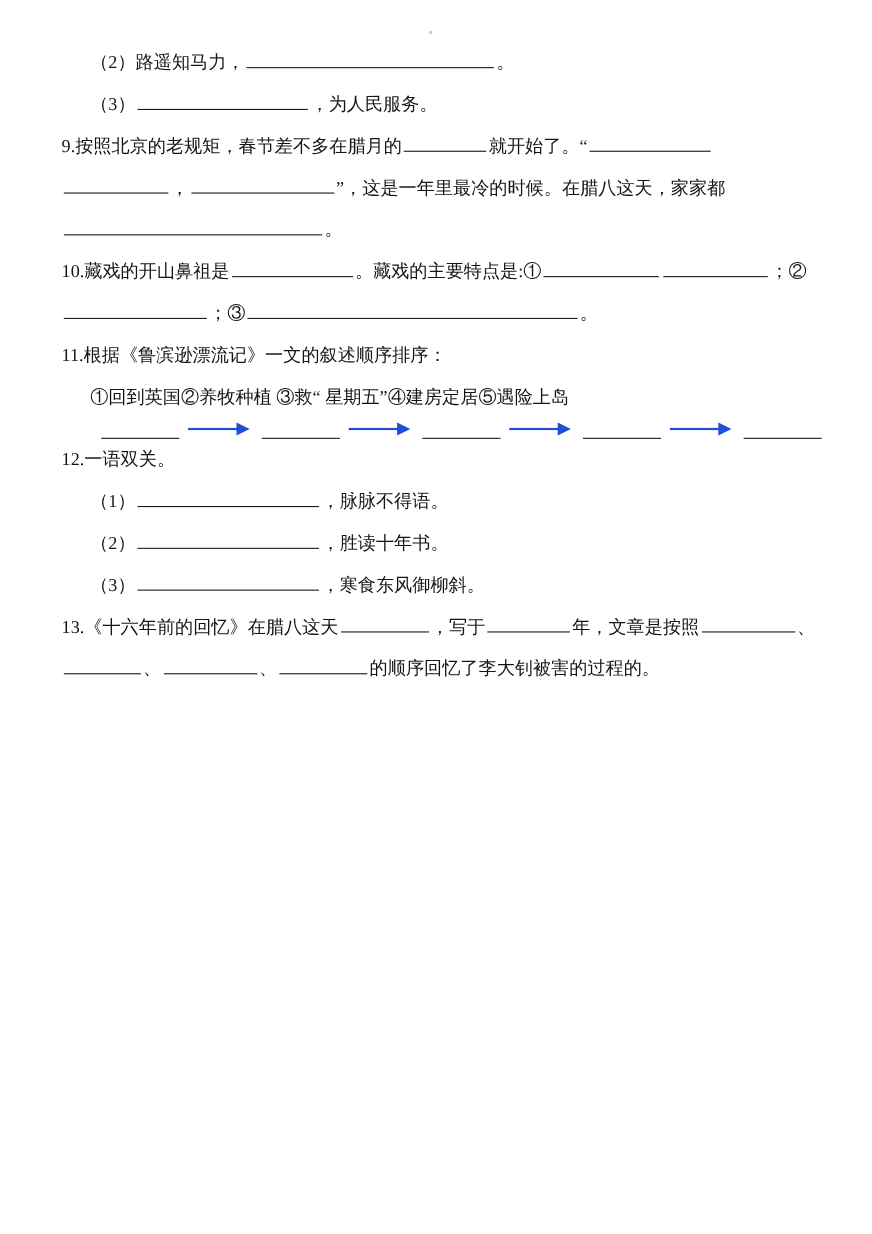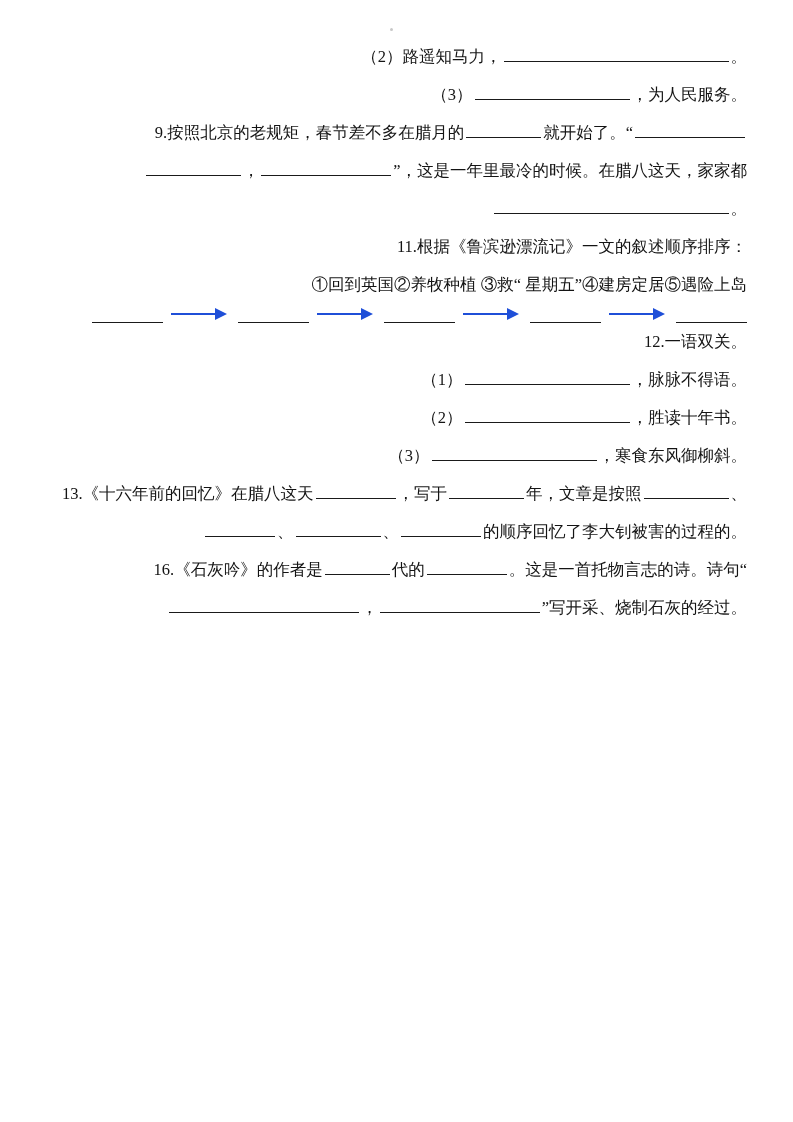--- a/index.html
+++ b/index.html
@@ -13,21 +13,20 @@
     font-family: "Liberation Serif", "DejaVu Serif", serif;
     color: #1a1a1a;
     overflow: hidden;
   }
   .page {
     position: relative;
     width: 793px;
     height: 1122px;
     box-sizing: border-box;
     padding: 38px 46px 20px 56px;
-    text-align: right;
   }
   .line {
     font-size: 16.5px;
     line-height: 38px;
     color: #141414;
     white-space: nowrap;
   }
   .line.wrap {
     white-space: normal;
   }
@@ -126,20 +125,23 @@
   </div>
 
   <div class="line indent1">
     <span>（3）</span><span class="blank b155"></span><span>，为人民服务。</span>
   </div>
 
   <div class="line wrap">
     <span>9.</span><span>按照北京的老规矩，春节差不多在腊月的</span><span class="blank b75"></span><span>就开始了。“</span><span class="blank b110"></span><span class="blank b95"></span><span>，</span><span class="blank b130"></span><span>”，这是一年里最冷的时候。在腊八这天，家家都</span><span class="blank b235"></span><span>。</span>
   </div>
 
+  <div class="line wrap">
+    <span>10.</span><span>藏戏的开山鼻祖是</span><span class="blank b110"></span><span>。藏戏的主要特点是:①</span><span class="blank b105"></span><span class="blank b95"></span><span>；②</span><span class="blank b130"></span><span>；③</span><span class="blank b300"></span><span>。</span>
+  </div>
 
   <div class="line">
     <span>11.</span><span>根据《鲁滨逊漂流记》一文的叙述顺序排序：</span>
   </div>
   <div class="line indent1">
     <span>①回到英国②养牧种植 ③救“ 星期五”④建房定居⑤遇险上岛</span>
   </div>
   <div class="order-row">
     <span class="order-blank"></span>
     <span class="arrow"></span>
@@ -164,17 +166,14 @@
   <div class="line indent1">
     <span>（3）</span><span class="blank b165"></span><span>，寒食东风御柳斜。</span>
   </div>
 
   <div class="line wrap">
     <span>13.</span><span>《十六年前的回忆》在腊八这天</span><span class="blank b80"></span><span>，写于</span><span class="blank b75"></span><span>年，文章是按照</span><span class="blank b85"></span><span>、</span><span class="blank b70"></span><span>、</span><span class="blank b85"></span><span>、</span><span class="blank b80"></span><span>的顺序回忆了李大钊被害的过程的。</span>
   </div>
 
 
 
-  <div class="line wrap">
-    <span>16.</span><span>《石灰吟》的作者是</span><span class="blank b65"></span><span>代的</span><span class="blank b80"></span><span>。这是一首托物言志的诗。诗句“</span><span class="blank b190"></span><span>，</span><span class="blank b160"></span><span>”写开采、烧制石灰的经过。</span>
-  </div>
 
 </div>
 
 </body></html>

